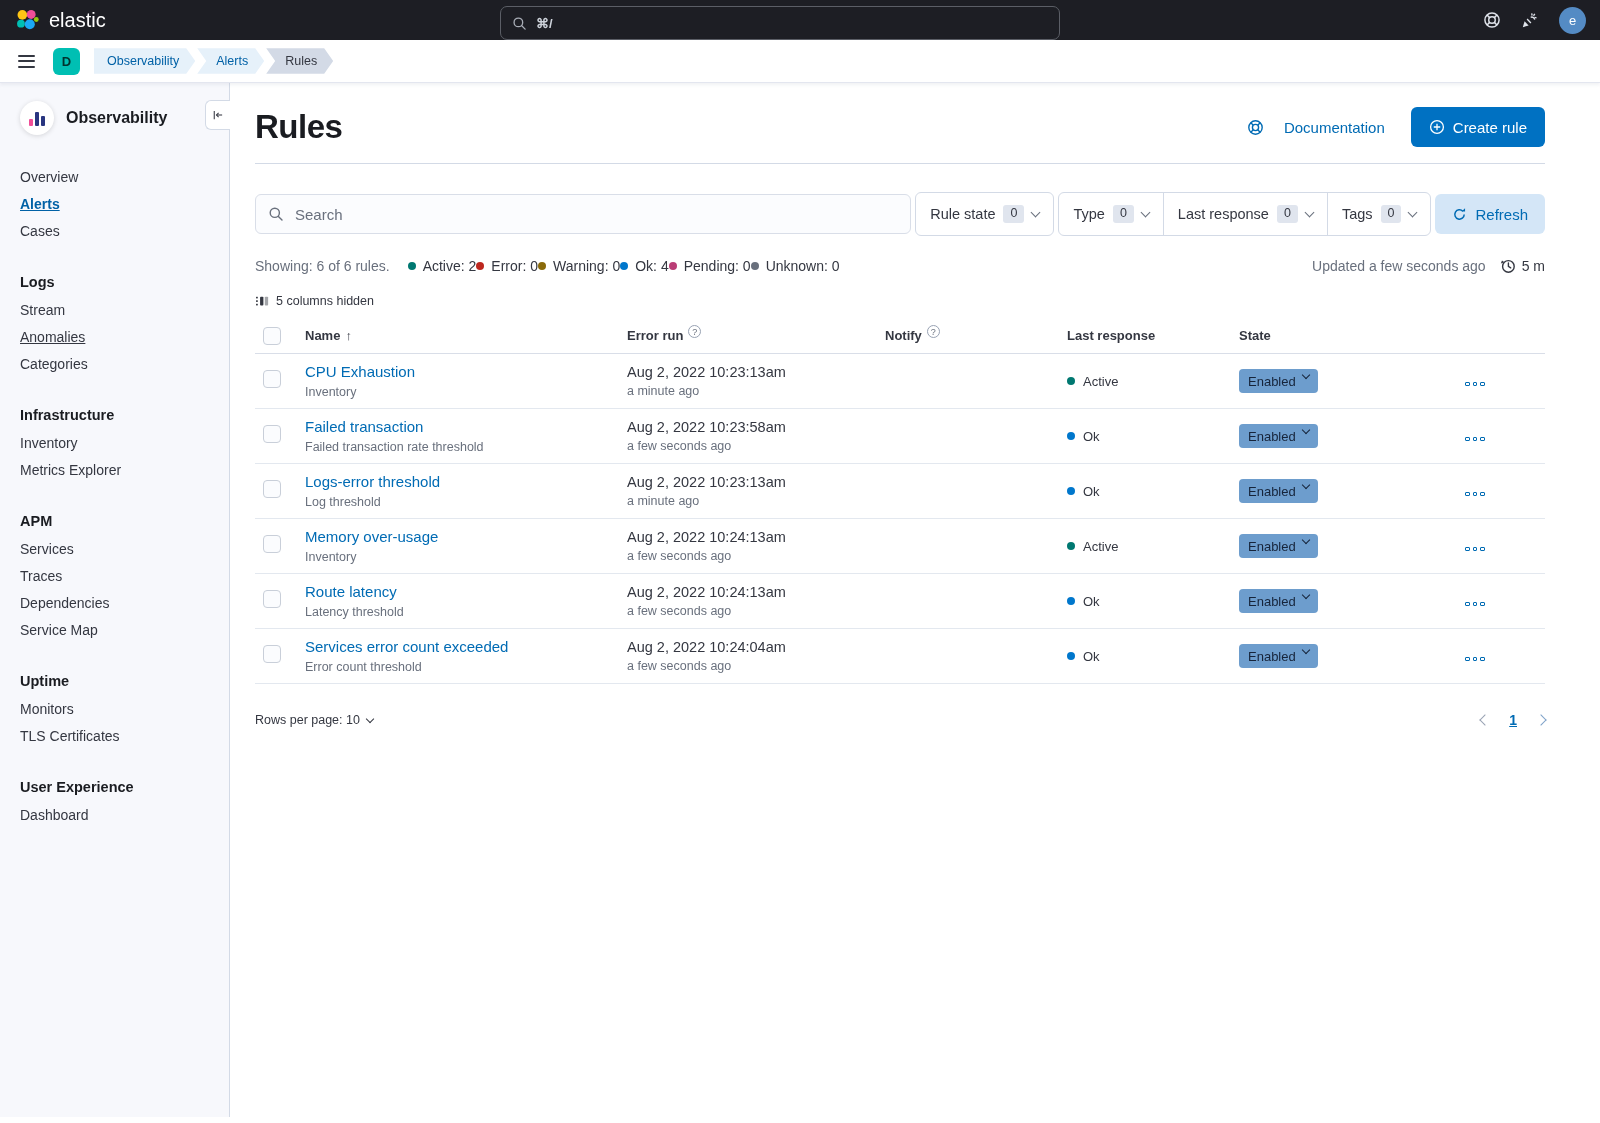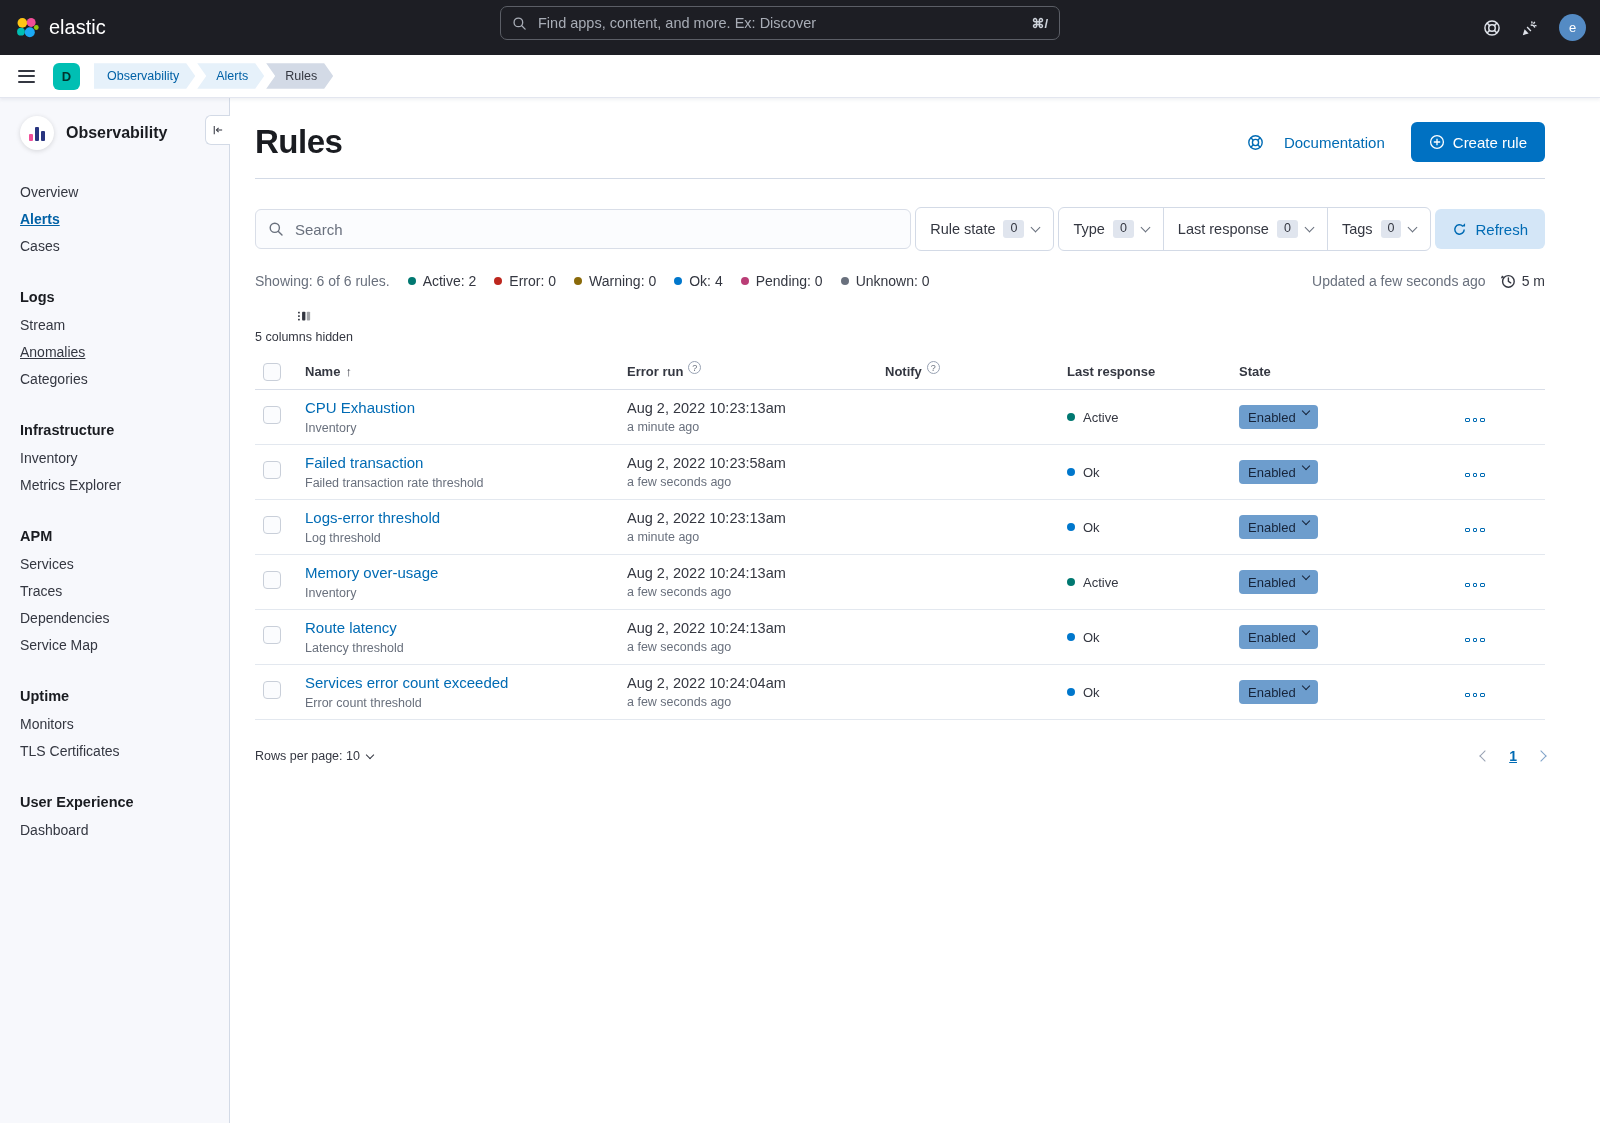--- a/index.html
+++ b/index.html
@@ -1,20 +1,20 @@
 <!DOCTYPE html>
 <html style="--primary: #0071C2; --link: #006BB4; --badge: #6D9DCD; --topbar-bg: #1D1E24; --space-badge: #00BFB3; --avatar: #548BC4;"><head>
 <meta charset="utf-8">
 <style>
   * { box-sizing: border-box; }
   body { width:1600px; height:1123px; margin:0; font-family:"Liberation Sans", sans-serif; color:#343741; background:#fff; overflow:hidden; }
   a { text-decoration:none; }
 
   
-  .topbar { height:55px; background:var(--topbar-bg,#1D1E24); display:flex; align-items:center; position:relative; padding:0 14px; }
+  .topbar { height:40px; background:var(--topbar-bg,#1D1E24); display:flex; align-items:center; position:relative; padding:0 14px; }
   .logo { display:flex; align-items:center; gap:9px; color:#fff; font-size:20px; cursor:pointer; }
   .topbar-search { position:absolute; left:500px; top:6px; width:560px; height:34px; border:1px solid #5b5e66; border-radius:7px; display:flex; align-items:center; padding:0 11px; gap:9px; color:#a8adb6; }
   .topbar-search input { flex:1; background:transparent; border:none; outline:none; color:#dfe3ea; font-size:14.5px; font-family:inherit; }
   .topbar-search input::placeholder { color:#a8adb6; }
   .kbd { color:#cdd2da; font-size:13px; font-weight:700; }
   .topbar-right { margin-left:auto; display:flex; align-items:center; gap:20px; }
   .tb-icon { color:#dfe3ea; display:flex; cursor:pointer; background:none; border:none; padding:0; }
   .avatar { width:27px; height:27px; border-radius:50%; background:var(--avatar,#548BC4); color:#fff; font-size:13px; display:flex; align-items:center; justify-content:center; cursor:pointer; }
 
   
@@ -67,21 +67,21 @@
   .status-row { display:flex; align-items:center; margin-top:22px; font-size:14px; gap:18px; }
   .showing { color:#69707D; }
   .stat { display:flex; align-items:center; gap:7px; color:#343741; }
   .dot { width:8px; height:8px; border-radius:50%; display:inline-block; flex-shrink:0; }
   .updated-cluster { margin-left:auto; display:flex; align-items:center; gap:14px; }
   .updated-text { color:#69707D; }
   .refresh-interval { display:flex; align-items:center; gap:6px; color:#343741; font-weight:500; cursor:pointer; }
 
   
   .tbl { margin-top:20px; }
-  .columns-hidden { display:flex; align-items:center; gap:7px; font-size:12.5px; color:#343741; cursor:pointer; width:max-content;flex-direction:column; }
+  .columns-hidden { display:flex; gap:7px; font-size:12.5px; color:#343741; cursor:pointer; width:max-content; }
   .thead, .trow { display:grid; grid-template-columns:50px 322px 258px 182px 172px 222px 1fr; align-items:center; }
   .thead { height:36px; border-bottom:1px solid #D9DEE8; margin-top:10px; }
   .th { font-size:13px; font-weight:700; color:#343741; display:flex; align-items:center; gap:5px; }
   .th-check, .td-check { padding-left:8px; }
   .sort-arrow { font-size:13px; font-weight:400; }
   .qmark { width:13px; height:13px; border:1px solid #98A2B3; color:#69707D; border-radius:50%; font-size:9px; display:inline-flex; align-items:center; justify-content:center; margin-top:-8px; font-weight:400; }
   .trow { border-bottom:1px solid #E3E8EF; padding:9px 0; min-height:53px; }
   .checkbox { width:18px; height:18px; border:1px solid #C9CFD9; border-radius:4px; background:#FBFCFE; display:inline-block; cursor:pointer; }
   .rule-link { color:var(--link,#006BB4); font-size:15px; cursor:pointer; display:inline-block; }
   .sub { color:#69707D; font-size:12.5px; margin-top:4px; }
@@ -114,21 +114,20 @@
       <circle cx="17" cy="18.5" r="5.4" fill="#1BA9F5"></circle>
       <circle cx="24" cy="13.5" r="2.6" fill="#93C90E"></circle>
     </svg>
     <span>elastic</span>
   </div>
   <div class="topbar-search">
     <svg viewBox="0 0 16 16" width="15" height="15">
         <circle cx="6.8" cy="6.8" r="4.6" fill="none" stroke="currentColor" stroke-width="1.4"></circle>
         <path d="M10.4 10.4 14 14" stroke="currentColor" stroke-width="1.4" stroke-linecap="round"></path>
       </svg>
-    <input placeholder="Find apps, content, and more. Ex: Discover" style="">
     <span class="kbd">⌘/</span>
   </div>
   <div class="topbar-right">
     <button class="tb-icon">
       <svg viewBox="0 0 16 16" width="18" height="18">
           <g fill="none" stroke="currentColor" stroke-width="1.3">
             <circle cx="8" cy="8" r="6.3"></circle>
             <circle cx="8" cy="8" r="2.9"></circle>
             <path d="M3.6 3.6l2.3 2.3M12.4 3.6l-2.3 2.3M3.6 12.4l2.3-2.3M12.4 12.4l-2.3-2.3"></path>
           </g>
@@ -276,21 +275,21 @@
         <svg viewBox="0 0 16 16" width="15" height="15">
             <path d="M13 8a5 5 0 1 1-1.46-3.54" fill="none" stroke="currentColor" stroke-width="1.6"></path>
             <path d="M13.9 1.3v3.6h-3.6z" fill="currentColor"></path>
           </svg>
         <span>Refresh</span>
       </button>
     </div>
 
     <div class="status-row">
       <span class="showing">Showing: 6 of 6 rules.</span>
-      <span style="display:flex;gap:18px">
+      <span style="display:flex;">
           <span class="stat">
             <span class="dot" style="background: rgb(0, 120, 113);"></span>
             <span>Active: 2</span>
           </span>
           <span class="stat">
             <span class="dot" style="background: rgb(189, 39, 30);"></span>
             <span>Error: 0</span>
           </span>
           <span class="stat">
             <span class="dot" style="background: rgb(138, 106, 10);"></span>

